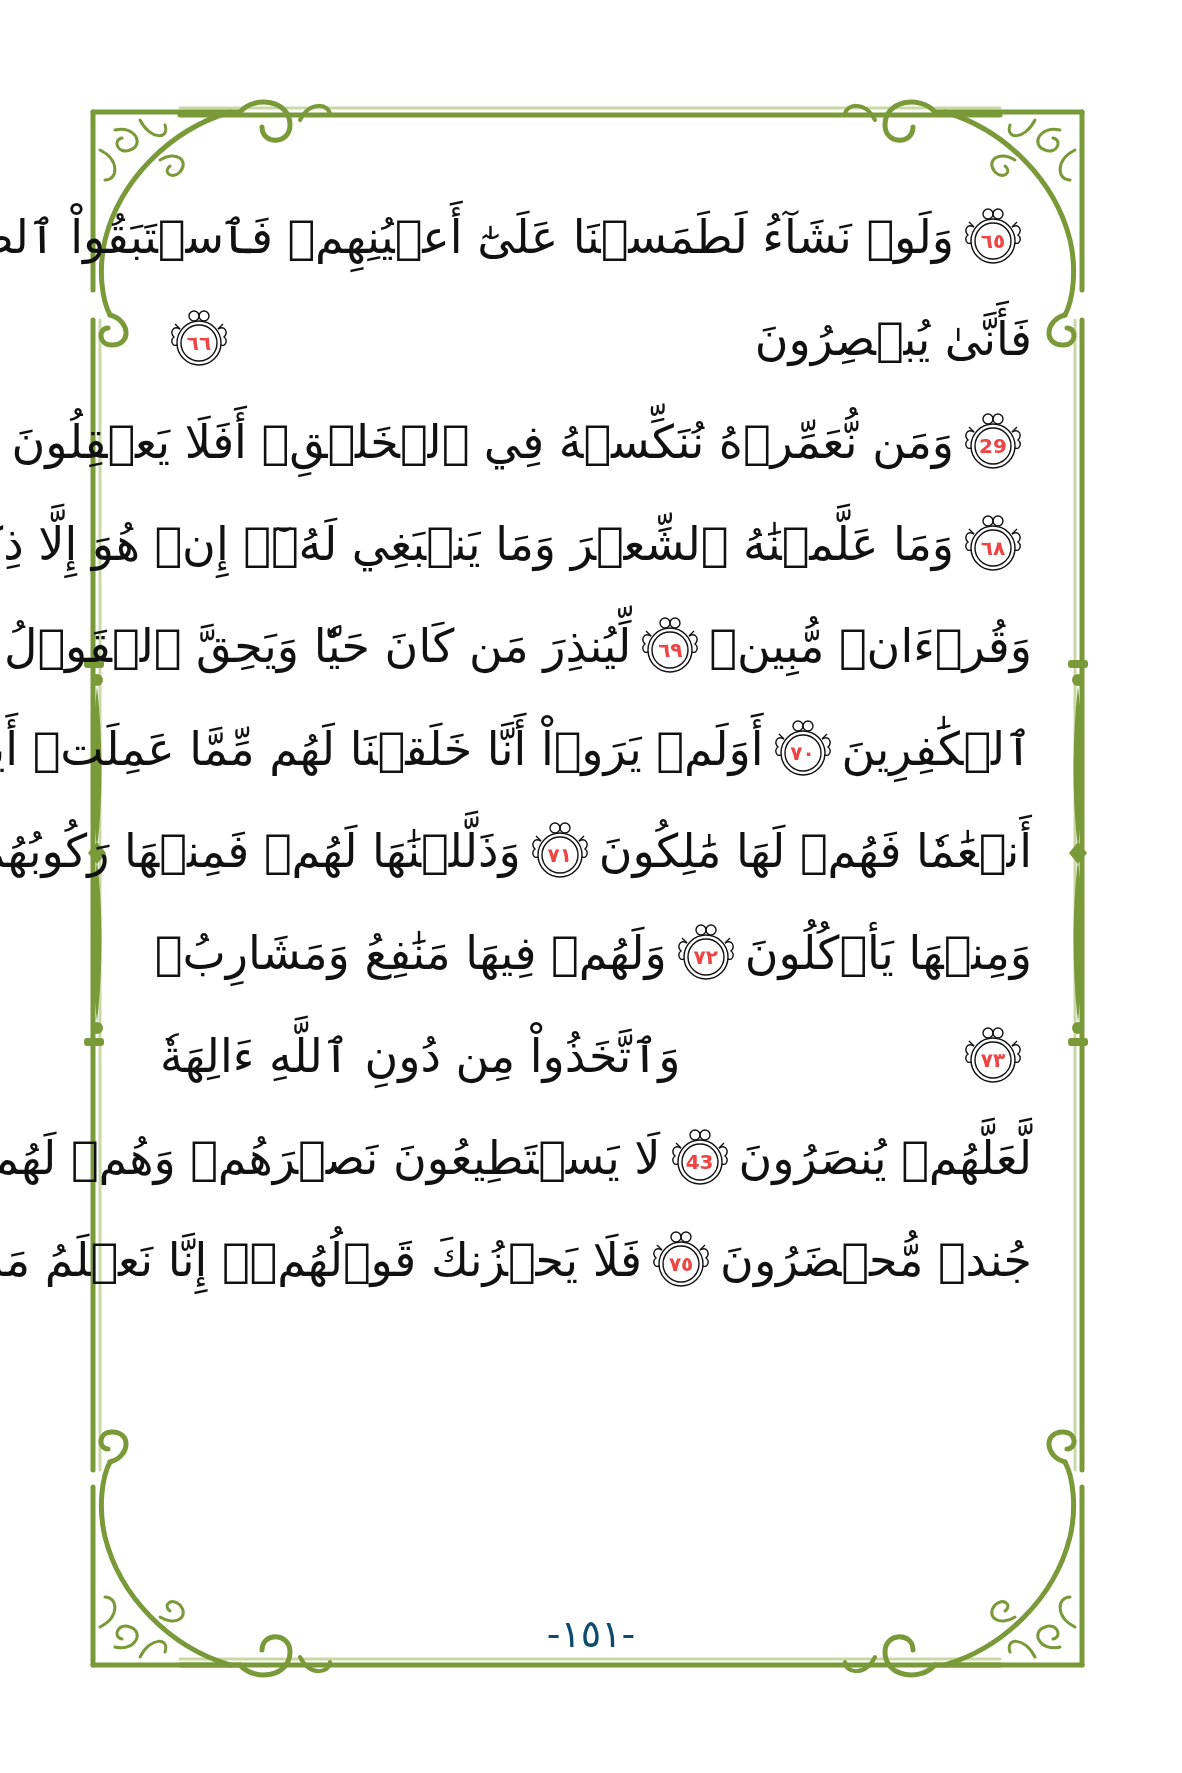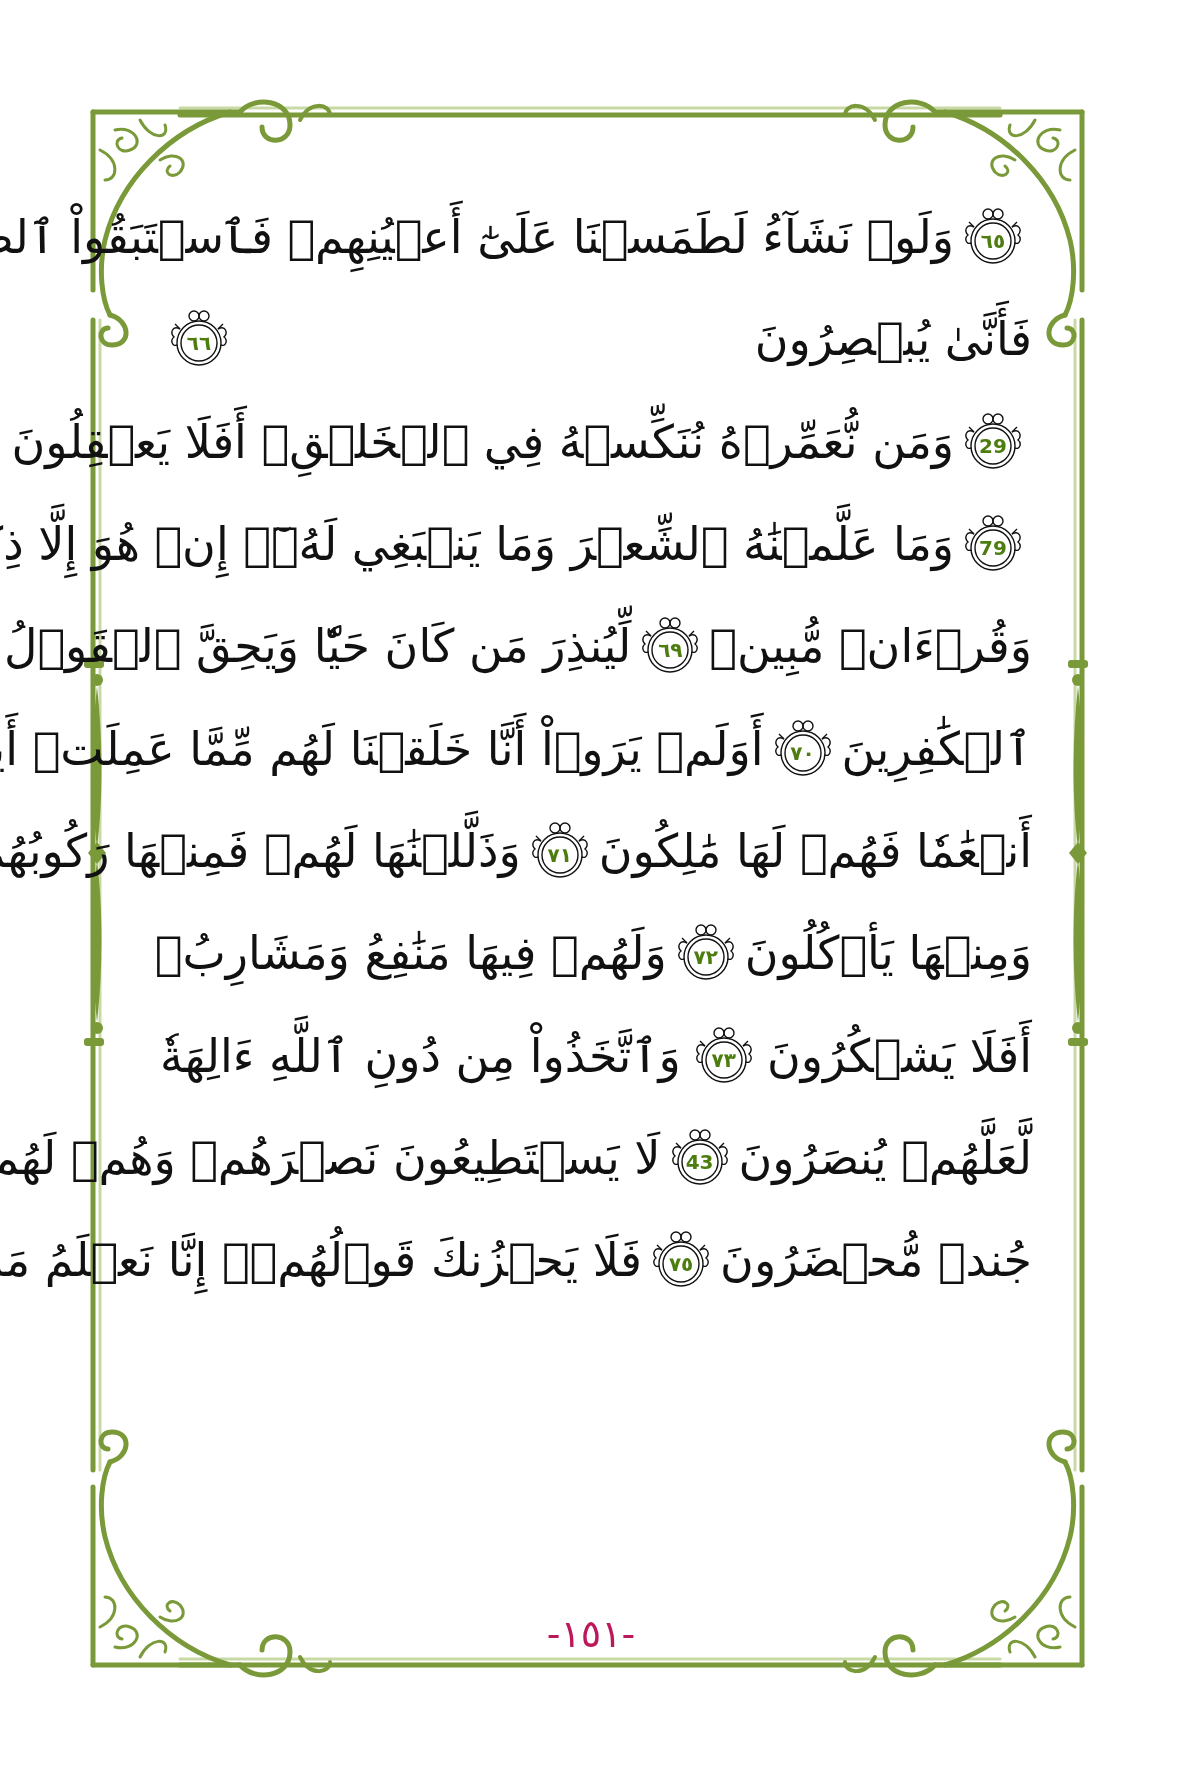--- a/index.html
+++ b/index.html
@@ -59,33 +59,33 @@
     }
     .marker-num {
       position: absolute;
       left: 0;
       right: 0;
       top: 26px;
       text-align: center;
       font-family: "DejaVu Sans", sans-serif;
       font-size: 20px;
       font-weight: bold;
-      color: #4d7c0f;
+      color: #ef4444;
       direction: rtl;
       line-height: 1;
     }
     .page-number {
       position: absolute;
       left: 0;
       width: 1182px;
       top: 1612px;
       text-align: center;
       font-family: "DejaVu Sans", sans-serif;
       font-size: 38px;
-      color: #be185d;
+      color: #0c4a6e;
       letter-spacing: 2px;
       direction: rtl;
     }
   </style>
 </head>
 <body>
 
 <svg class="frame-svg" viewBox="0 0 1182 1773" xmlns="http://www.w3.org/2000/svg">
   <g fill="none" stroke="#7a9a3a" stroke-linecap="round">
 
@@ -237,21 +237,21 @@
       <g fill="none" stroke="#111" stroke-width="1.4">
         <circle cx="33" cy="36" r="22"></circle>
         <circle cx="33" cy="36" r="18"></circle>
         <circle cx="28" cy="9" r="5"></circle>
         <circle cx="38" cy="9" r="5"></circle>
         <path d="M14 22 C 6 18, 4 26, 8 30 C 4 33, 6 40, 11 38"></path>
         <path d="M52 22 C 60 18, 62 26, 58 30 C 62 33, 60 40, 55 38"></path>
         <path d="M9 17 L14 22 M57 17 L52 22"></path>
       </g>
     </svg>
-    <span class="marker-num">79</span>
+    <span class="marker-num">٦٨</span>
   </span>
       <span class="seg">وَمَا عَلَّمۡنَٰهُ ٱلشِّعۡرَ وَمَا يَنۢبَغِي لَهُۥٓۚ إِنۡ هُوَ إِلَّا ذِكۡرٞ</span>
     </div>
     <div class="line">
       <span class="seg">وَقُرۡءَانٞ مُّبِينٞ</span>
       <span class="marker">
     <svg viewBox="0 0 66 64" xmlns="http://www.w3.org/2000/svg">
       <g fill="none" stroke="#111" stroke-width="1.4">
         <circle cx="33" cy="36" r="22"></circle>
         <circle cx="33" cy="36" r="18"></circle>
@@ -314,21 +314,20 @@
         <path d="M14 22 C 6 18, 4 26, 8 30 C 4 33, 6 40, 11 38"></path>
         <path d="M52 22 C 60 18, 62 26, 58 30 C 62 33, 60 40, 55 38"></path>
         <path d="M9 17 L14 22 M57 17 L52 22"></path>
       </g>
     </svg>
     <span class="marker-num">٧٢</span>
   </span>
       <span class="seg">وَلَهُمۡ فِيهَا مَنَٰفِعُ وَمَشَارِبُۚ</span>
     </div>
     <div class="line">
-      <span class="seg">أَفَلَا يَشۡكُرُونَ</span>
       <span class="marker">
     <svg viewBox="0 0 66 64" xmlns="http://www.w3.org/2000/svg">
       <g fill="none" stroke="#111" stroke-width="1.4">
         <circle cx="33" cy="36" r="22"></circle>
         <circle cx="33" cy="36" r="18"></circle>
         <circle cx="28" cy="9" r="5"></circle>
         <circle cx="38" cy="9" r="5"></circle>
         <path d="M14 22 C 6 18, 4 26, 8 30 C 4 33, 6 40, 11 38"></path>
         <path d="M52 22 C 60 18, 62 26, 58 30 C 62 33, 60 40, 55 38"></path>
         <path d="M9 17 L14 22 M57 17 L52 22"></path>

